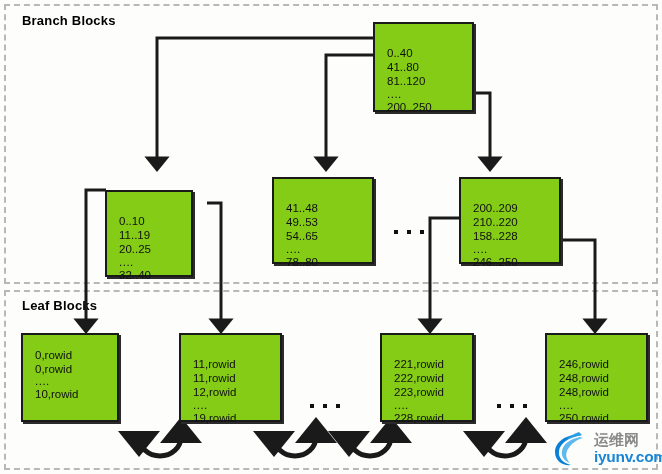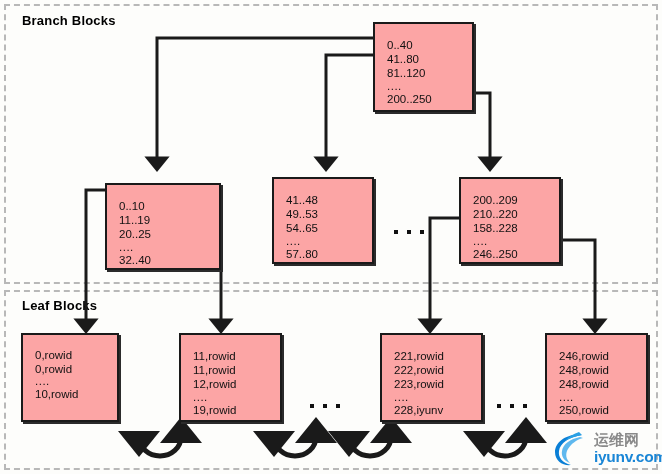--- a/index.html
+++ b/index.html
@@ -20,24 +20,24 @@
     position:absolute;
     font-size:13px;
     font-weight:bold;
     color:#000;
     letter-spacing:.2px;
     white-space:nowrap;
   }
   .block{
     position:absolute;
     box-sizing:border-box;
-    background:#fca5a5;
+    background:#84cc16;
     border:2px solid #1a1a1a;
     box-shadow:2px 2px 0 0 #2b2b2b;
-    padding:14px 0 0 12px;
+    padding:22px 0 0 12px;
   }
   .block .line{
     font-size:11.5px;
     line-height:14.2px;
     color:#111;
     white-space:nowrap;
   }
   .block .line.dots{
     font-size:11.5px;
     line-height:11px;
@@ -121,34 +121,34 @@
   </svg>
 
   <div class="block" style="left:373px;top:22px;width:101px;height:90px;">
     <div class="line">0..40</div>
     <div class="line">41..80</div>
     <div class="line">81..120</div>
     <div class="line dots">....</div>
     <div class="line">200..250</div>
   </div>
 
-  <div class="block" style="left:105px;top:183px;width:116px;height:87px;">
+  <div class="block" style="left:105px;top:190px;width:88px;height:87px;">
     <div class="line">0..10</div>
     <div class="line">11..19</div>
     <div class="line">20..25</div>
     <div class="line dots">....</div>
     <div class="line">32..40</div>
   </div>
 
   <div class="block" style="left:272px;top:177px;width:102px;height:87px;">
     <div class="line">41..48</div>
     <div class="line">49..53</div>
     <div class="line">54..65</div>
     <div class="line dots">....</div>
-    <div class="line">57..80</div>
+    <div class="line">78..80</div>
   </div>
 
   <div class="block" style="left:459px;top:177px;width:102px;height:87px;">
     <div class="line">200..209</div>
     <div class="line">210..220</div>
     <div class="line">158..228</div>
     <div class="line dots">....</div>
     <div class="line">246..250</div>
   </div>
 
@@ -166,26 +166,26 @@
   </div>
 
   <div class="block" style="left:170px;top:333px;width:103px;height:89px;margin-left:9px;">
     <div class="line">11,rowid</div>
     <div class="line">11,rowid</div>
     <div class="line">12,rowid</div>
     <div class="line dots">....</div>
     <div class="line">19,rowid</div>
   </div>
 
-  <div class="block" style="left:380px;top:333px;width:103px;height:89px;">
+  <div class="block" style="left:380px;top:333px;width:94px;height:89px;">
     <div class="line">221,rowid</div>
     <div class="line">222,rowid</div>
     <div class="line">223,rowid</div>
     <div class="line dots">....</div>
-    <div class="line">228,iyunv</div>
+    <div class="line">228,rowid</div>
   </div>
 
   <div class="block" style="left:545px;top:333px;width:103px;height:89px;">
     <div class="line">246,rowid</div>
     <div class="line">248,rowid</div>
     <div class="line">248,rowid</div>
     <div class="line dots">....</div>
     <div class="line">250,rowid</div>
   </div>
 

